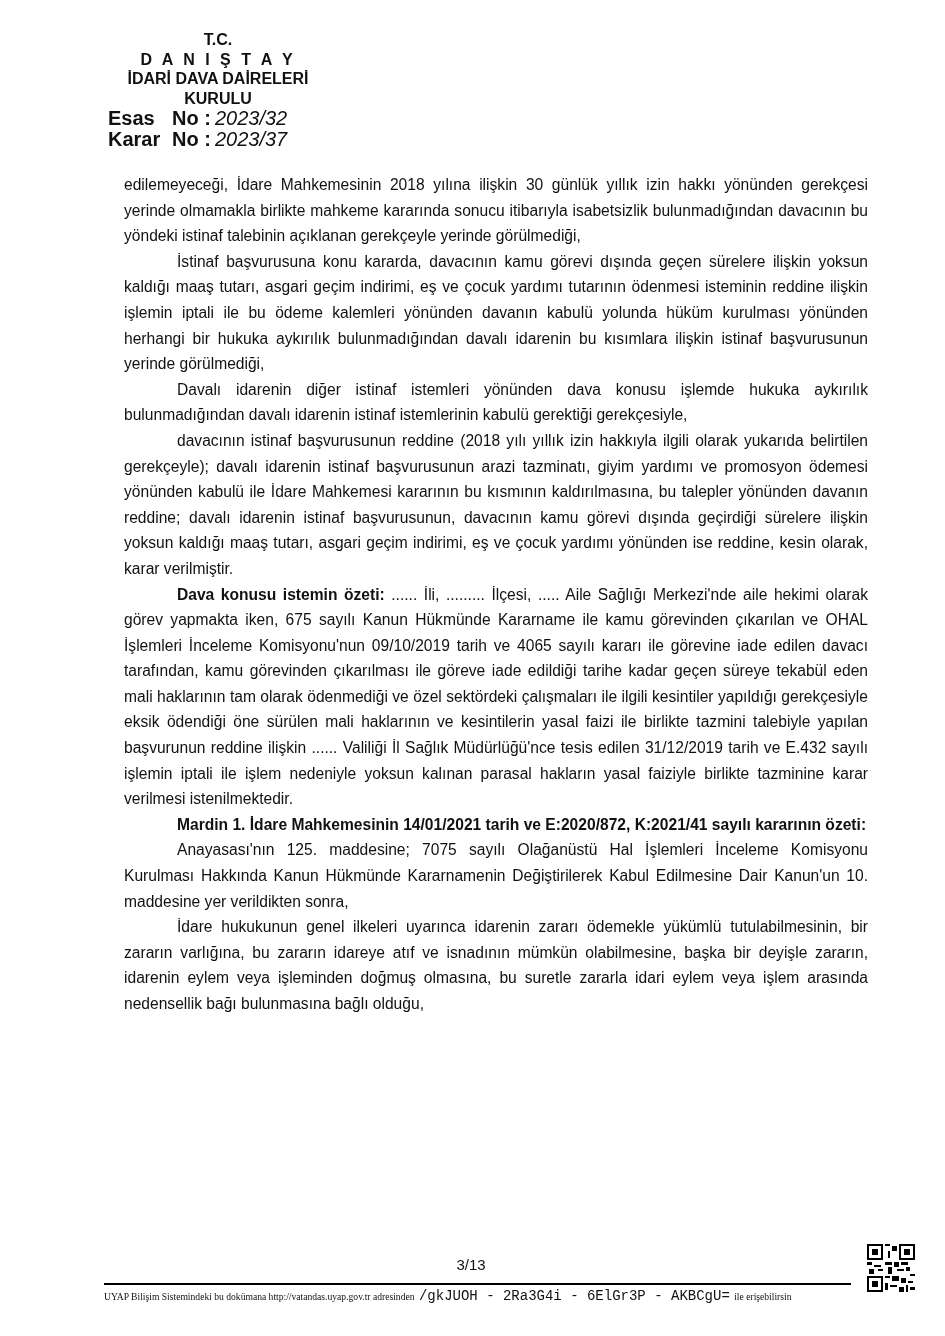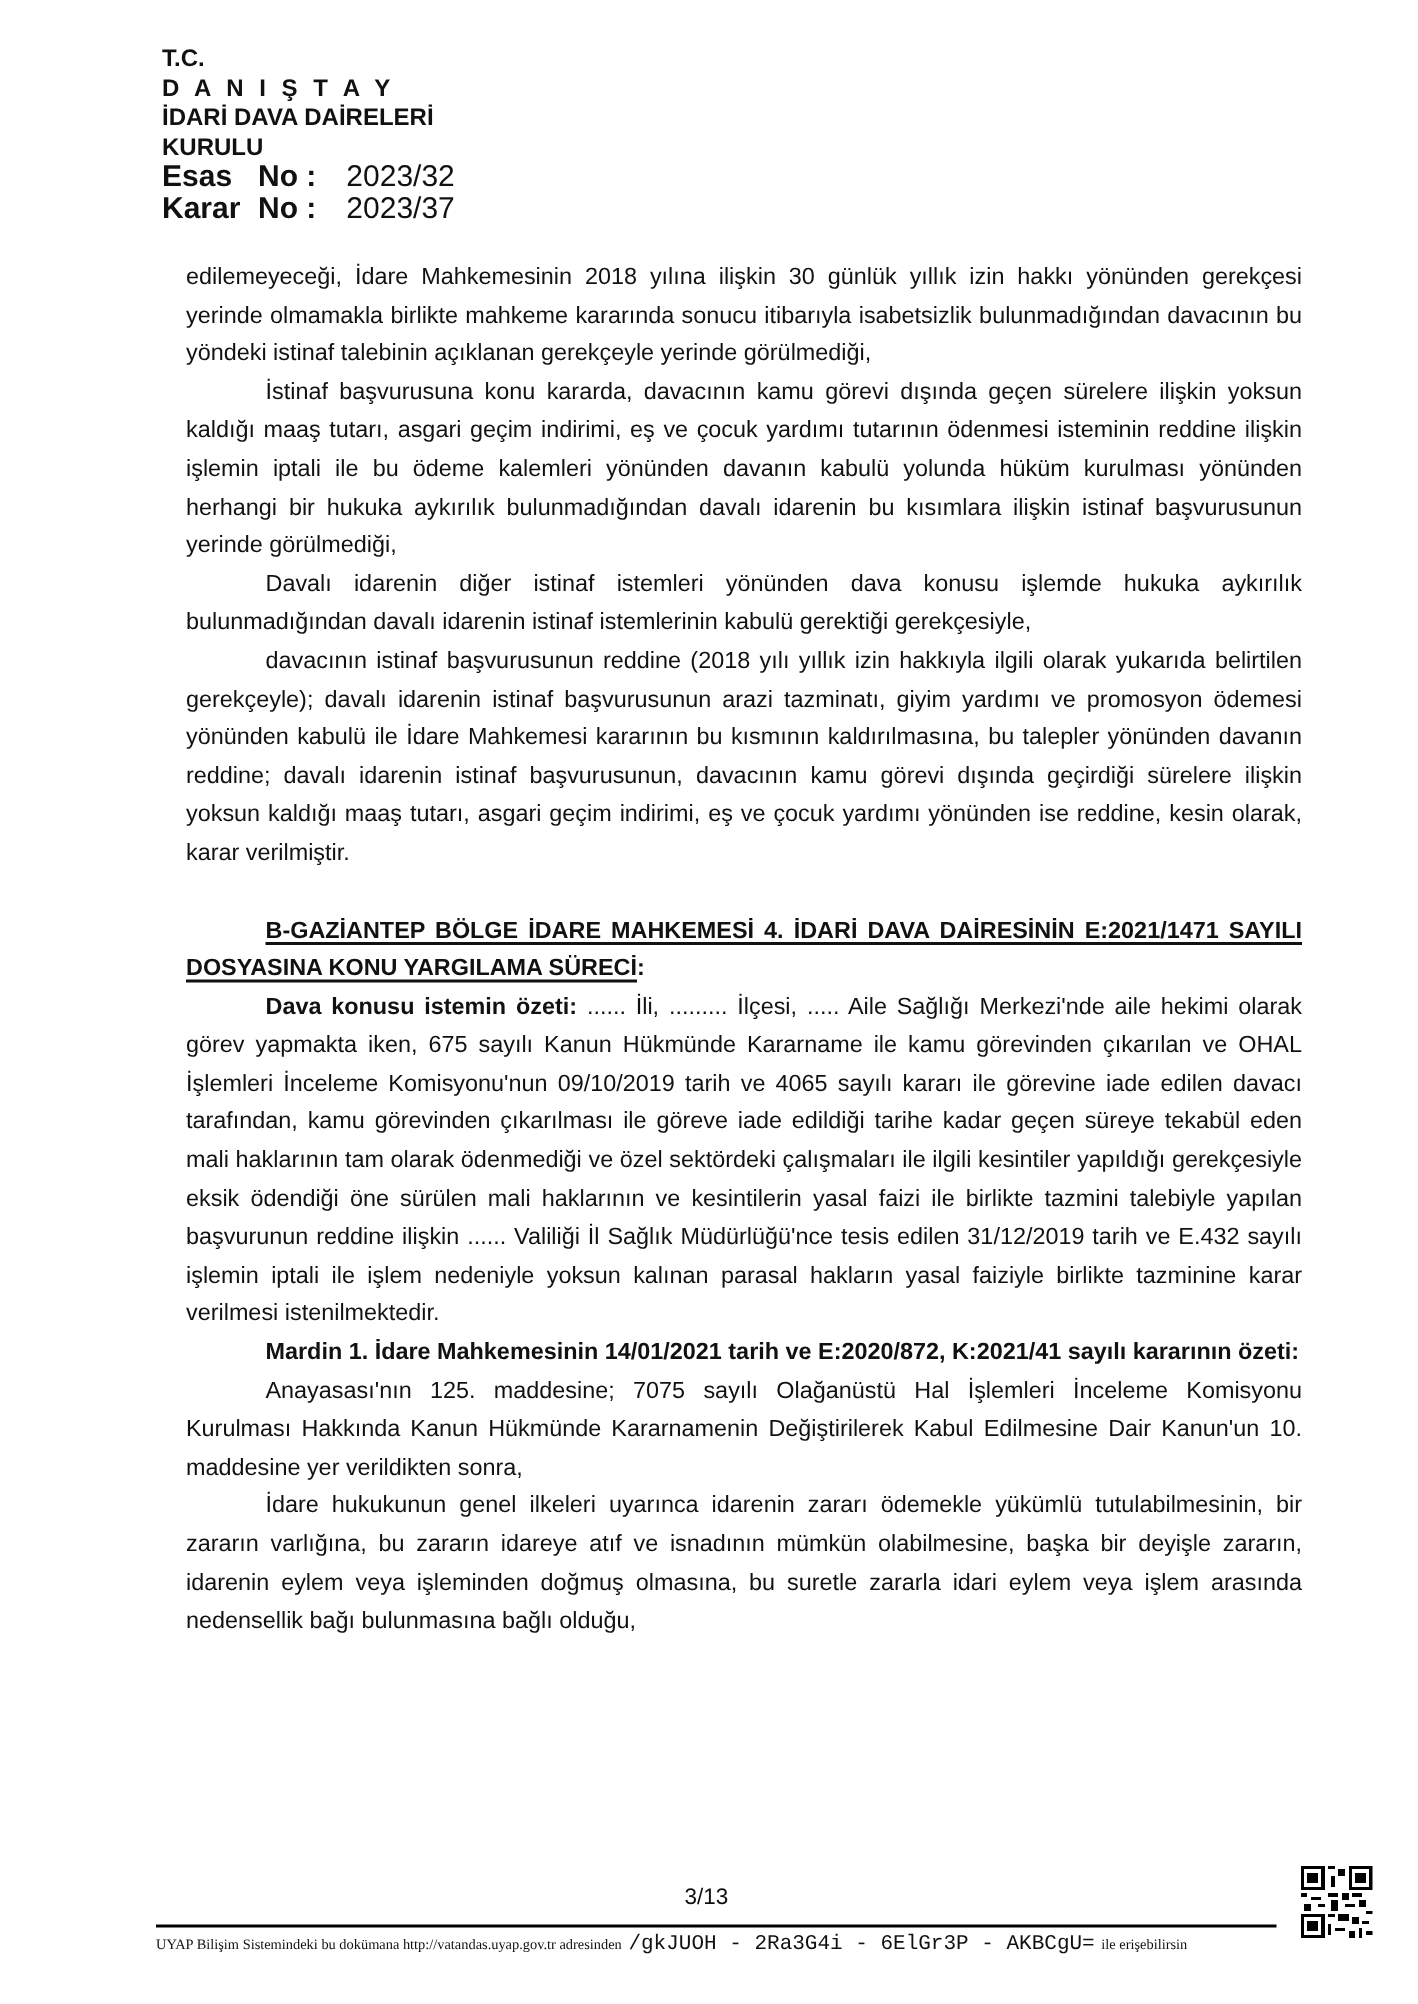--- a/index.html
+++ b/index.html
@@ -1,23 +1,23 @@
 <!DOCTYPE html>
 <html><head>
 <meta charset="utf-8">
 <style>
   html, body { margin:0; padding:0; background:#ffffff; }
   body { width:945px; height:1336px; position:relative; overflow:hidden; font-family:"Liberation Sans", sans-serif; color:#111; }
   .header { position:absolute; left:108px; top:30px; width:220px; }
-  .hline { font-weight:bold; font-size:16px; line-height:19.5px; }
+  .hline { font-weight:bold; font-size:16px; line-height:19.5px; text-align:center; }
   .hline.spaced { letter-spacing:3px; }
   .esas-row { font-size:20px; line-height:21px; display:flex; }
   .esas-row .lbl { width:64px; font-weight:bold; }
   .esas-row .no { font-weight:bold; }
-  .esas-row .val { font-weight:normal; margin-left:20px; }
+  .esas-row .val { font-weight:normal; margin-left:4px;font-style:italic; }
   .content { position:absolute; left:124px; top:172px; width:744px; font-size:15.6px; line-height:25.6px; text-align:justify; }
   .content p { margin:0; }
   .indent { text-indent:53px; }
   .section-title { margin-top:26px !important; font-weight:bold; text-indent:53px; }
   .section-title .u { text-decoration:underline; text-decoration-thickness:2px; text-underline-offset:3px; }
   .bold { font-weight:bold; }
   .page-num { position:absolute; left:0; width:942px; top:1256px; text-align:center; font-size:15px; }
   .footer-rule { position:absolute; left:104px; top:1283px; width:747px; height:2px; background:#000; }
   .footer { position:absolute; left:104px; top:1288px; width:760px; font-size:9.6px; font-family:"Liberation Serif", serif; white-space:nowrap; }
   .footer .code { font-family:"Liberation Mono", monospace; font-size:14px; margin:0 2px; }
@@ -41,21 +41,20 @@
     <span class="no">No :</span>
     <span class="val">2023/37</span>
   </div>
 </div>
 
 <div class="content">
   <p>edilemeyeceği, İdare Mahkemesinin 2018 yılına ilişkin 30 günlük yıllık izin hakkı yönünden gerekçesi yerinde olmamakla birlikte mahkeme kararında sonucu itibarıyla isabetsizlik bulunmadığından davacının bu yöndeki istinaf talebinin açıklanan gerekçeyle yerinde görülmediği,</p>
   <p class="indent">İstinaf başvurusuna konu kararda, davacının kamu görevi dışında geçen sürelere ilişkin yoksun kaldığı maaş tutarı, asgari geçim indirimi, eş ve çocuk yardımı tutarının ödenmesi isteminin reddine ilişkin işlemin iptali ile bu ödeme kalemleri yönünden davanın kabulü yolunda hüküm kurulması yönünden herhangi bir hukuka aykırılık bulunmadığından davalı idarenin bu kısımlara ilişkin istinaf başvurusunun yerinde görülmediği,</p>
   <p class="indent">Davalı idarenin diğer istinaf istemleri yönünden dava konusu işlemde hukuka aykırılık bulunmadığından davalı idarenin istinaf istemlerinin kabulü gerektiği gerekçesiyle,</p>
   <p class="indent">davacının istinaf başvurusunun reddine (2018 yılı yıllık izin hakkıyla ilgili  olarak yukarıda belirtilen gerekçeyle); davalı idarenin istinaf başvurusunun  arazi tazminatı, giyim yardımı ve promosyon ödemesi yönünden kabulü ile İdare Mahkemesi kararının bu kısmının kaldırılmasına, bu talepler yönünden davanın reddine; davalı idarenin istinaf başvurusunun,  davacının kamu görevi dışında geçirdiği sürelere ilişkin yoksun kaldığı maaş tutarı, asgari geçim indirimi, eş ve çocuk yardımı yönünden ise reddine, kesin olarak, karar verilmiştir.</p>
-  <p class="section-title"><span class="u">B-GAZİANTEP BÖLGE İDARE MAHKEMESİ 4. İDARİ DAVA DAİRESİNİN E:2021/1471 SAYILI DOSYASINA KONU YARGILAMA SÜRECİ</span><span>:</span></p>
   <p class="indent"><span class="bold">Dava konusu istemin özeti:</span><span> ...... İli, ......... İlçesi, ..... Aile Sağlığı Merkezi'nde aile hekimi olarak görev yapmakta iken, 675 sayılı Kanun Hükmünde Kararname ile kamu görevinden çıkarılan ve OHAL İşlemleri İnceleme Komisyonu'nun 09/10/2019 tarih ve 4065 sayılı kararı ile görevine iade edilen davacı tarafından, kamu görevinden çıkarılması ile göreve iade edildiği tarihe kadar geçen süreye tekabül eden mali haklarının tam olarak ödenmediği ve özel sektördeki çalışmaları ile ilgili kesintiler yapıldığı gerekçesiyle eksik ödendiği öne sürülen mali haklarının ve kesintilerin yasal faizi ile birlikte tazmini talebiyle yapılan başvurunun reddine ilişkin ...... Valiliği İl Sağlık Müdürlüğü'nce tesis edilen 31/12/2019 tarih ve E.432 sayılı işlemin iptali ile işlem nedeniyle yoksun kalınan parasal hakların yasal faiziyle birlikte tazminine karar verilmesi istenilmektedir.</span></p>
   <p class="indent bold">Mardin 1. İdare Mahkemesinin 14/01/2021 tarih ve E:2020/872, K:2021/41 sayılı kararının özeti:</p>
   <p class="indent">Anayasası'nın 125. maddesine; 7075 sayılı Olağanüstü Hal İşlemleri İnceleme Komisyonu Kurulması Hakkında Kanun Hükmünde Kararnamenin Değiştirilerek Kabul Edilmesine Dair Kanun'un 10. maddesine yer verildikten sonra,</p>
   <p class="indent">İdare hukukunun genel ilkeleri uyarınca idarenin zararı ödemekle yükümlü tutulabilmesinin, bir zararın varlığına, bu zararın idareye atıf ve isnadının mümkün olabilmesine, başka bir deyişle zararın, idarenin eylem veya işleminden doğmuş olmasına, bu suretle zararla idari eylem veya işlem arasında nedensellik bağı bulunmasına bağlı olduğu,</p>
 </div>
 
 <div class="page-num">3/13</div>
 
 <svg class="qr" viewBox="0 0 21 21" shape-rendering="crispEdges">
   <rect width="21" height="21" fill="#fff"></rect>

